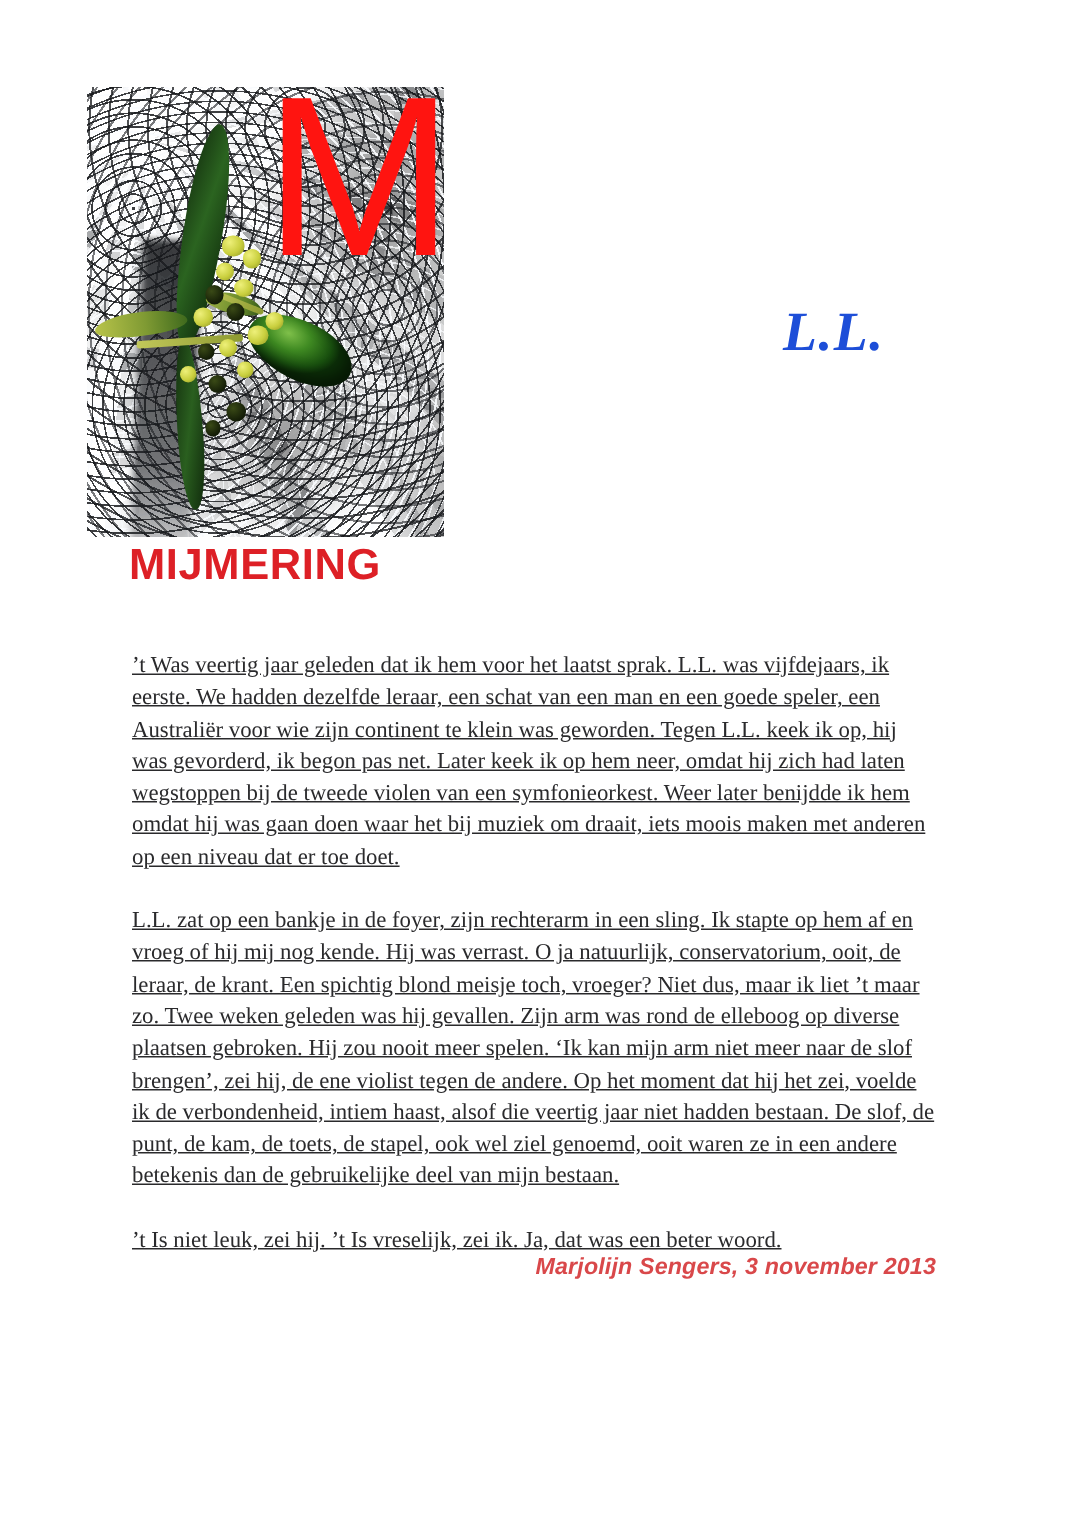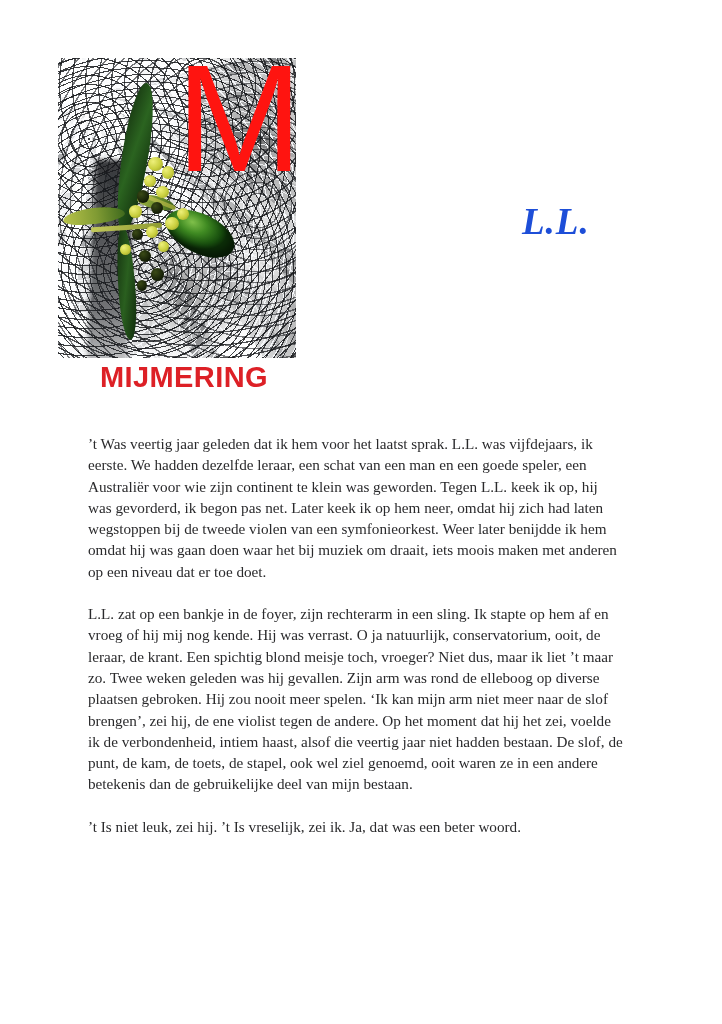--- a/index.html
+++ b/index.html
@@ -150,21 +150,21 @@
     line-height: 1;
     font-weight: 400;
     color: #ff1410;
     letter-spacing: 0;
     user-select: none;
   }
 
   
   .mijmering {
     position: absolute;
-    left: 100px;
+    left: 86px;
     top: 361px;
     font-family: "Liberation Sans", sans-serif;
     font-size: 29px;
     font-weight: bold;
     color: #dd2026;
     letter-spacing: 0.4px;
     white-space: nowrap;
   }
 
   
@@ -189,20 +189,21 @@
     font-family: "Liberation Serif", serif;
     font-size: 15.2px;
     line-height: 21.3px;
     color: #2a2a2c;
     text-align: left;
     hyphens: none;
   }
 
   .body-copy p {
     margin: 0 0 21px 0;
+    text-decoration: underline;
   }
   .body-copy p:last-of-type { margin-bottom: 16px; }
 
   
   .signature {
     position: absolute;
     left: 88px;
     top: 836px;
     width: 536px;
     text-align: right;
@@ -261,14 +262,15 @@
   <div class="mijmering">MIJMERING</div>
 
   <div class="ll-title">L.L.</div>
 
   <div class="body-copy">
     <p>’t Was veertig jaar geleden dat ik hem voor het laatst sprak. L.L. was vijfdejaars, ik eerste. We hadden dezelfde leraar, een schat van een man en een goede speler, een Australiër voor wie zijn continent te klein was geworden. Tegen L.L. keek ik op, hij was gevorderd, ik begon pas net. Later keek ik op hem neer, omdat hij zich had laten wegstoppen bij de tweede violen van een symfonieorkest. Weer later benijdde ik hem omdat hij was gaan doen waar het bij muziek om draait, iets moois maken met anderen op een niveau dat er toe doet.</p>
     <p>L.L. zat op een bankje in de foyer, zijn rechterarm in een sling. Ik stapte op hem af en vroeg of hij mij nog kende. Hij was verrast. O ja natuurlijk, conservatorium, ooit, de leraar, de krant. Een spichtig blond meisje toch, vroeger? Niet dus, maar ik liet ’t maar zo. Twee weken geleden was hij gevallen. Zijn arm was rond de elleboog op diverse plaatsen gebroken. Hij zou nooit meer spelen. ‘Ik kan mijn arm niet meer naar de slof brengen’, zei hij, de ene violist tegen de andere. Op het moment dat hij het zei, voelde ik de verbondenheid, intiem haast, alsof die veertig jaar niet hadden bestaan. De slof, de punt, de kam, de toets, de stapel, ook wel ziel genoemd, ooit waren ze in een andere betekenis dan de gebruikelijke deel van mijn bestaan.</p>
     <p>’t Is niet leuk, zei hij. ’t Is vreselijk, zei ik. Ja, dat was een beter woord.</p>
   </div>
 
+  <div class="signature">Marjolijn Sengers, 3 november 2013</div>
 
 </div>
 
 </body></html>

